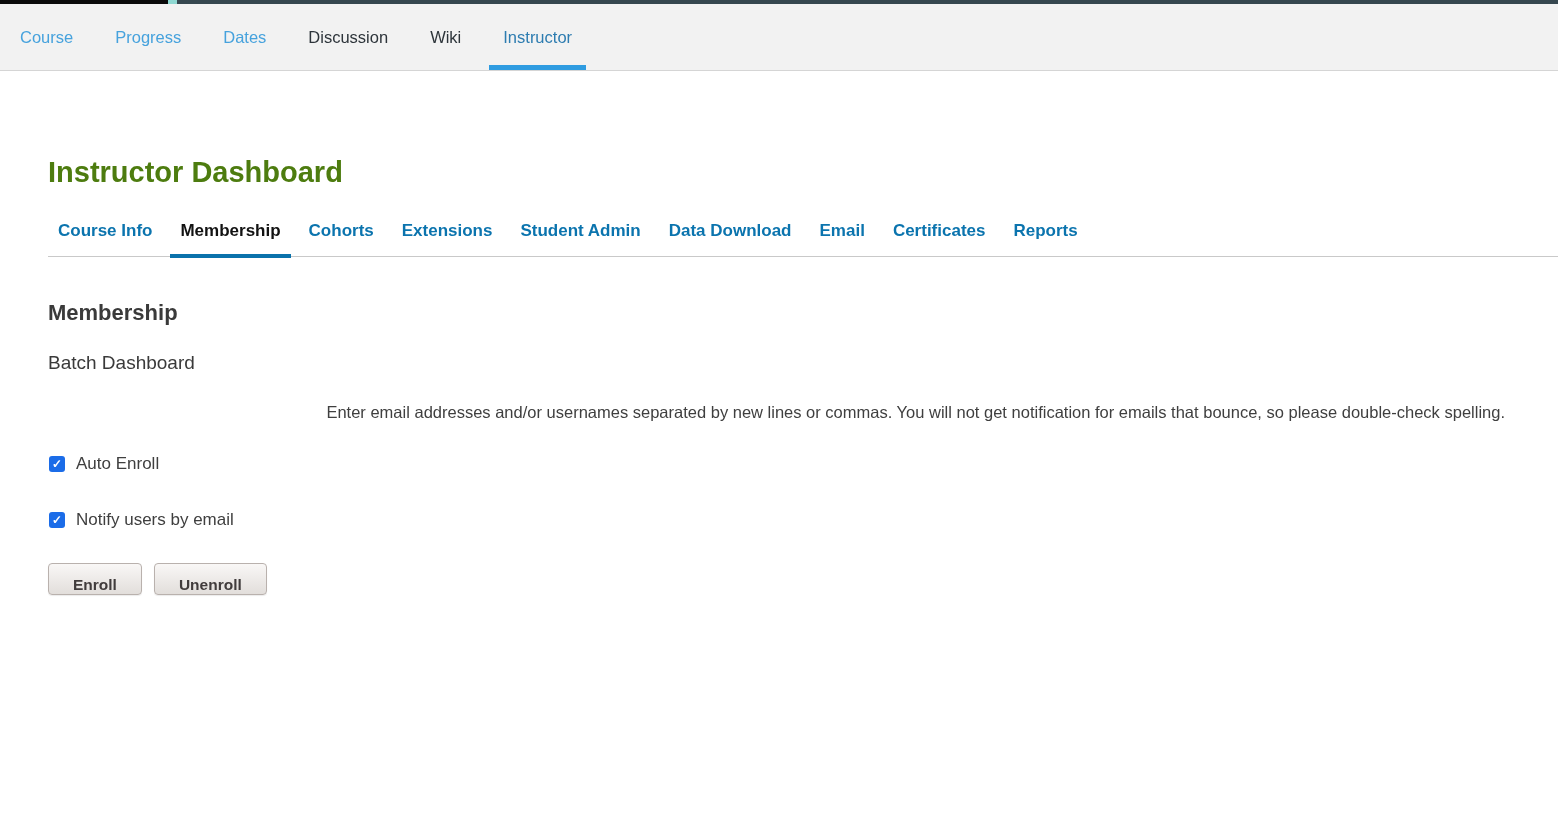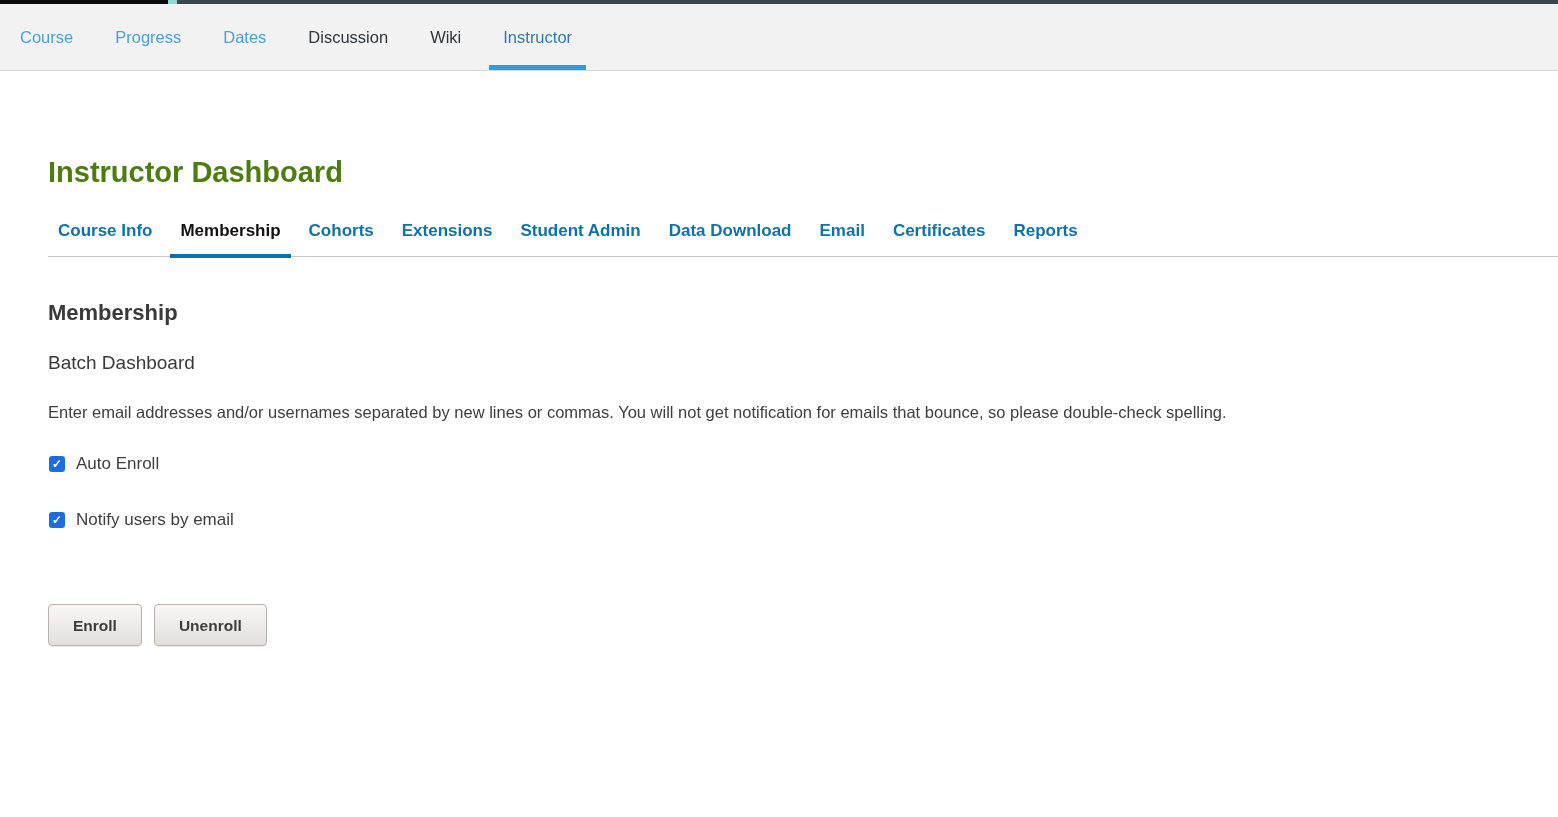--- a/index.html
+++ b/index.html
@@ -94,20 +94,21 @@
   .sub-heading {
     margin-top: 26px;
     font-size: 19px;
     font-weight: 400;
     color: #3a3a3a;
   }
   .instructions {
     margin-top: 29px;
     font-size: 16.5px;
     color: #3f3f3f;
+    text-align: right;
   }
 
   .textarea-wrap { position: relative; margin-top: 9px; }
   .batch-textarea {
     display: block;
     width: 100%;
     height: 174px;
     border: 1px solid #c6c6c6;
     border-radius: 2px;
     padding: 14px 16px;
@@ -169,32 +170,31 @@
   .checkbox-label {
     margin-left: 11px;
     font-size: 17px;
     color: #3f3f3f;
     cursor: default;
   }
 
   
   .button-row { margin-top: 33px; display: flex; gap: 12px; }
   .gray-btn {
-    height: 42px;
+    height: 32px;
     padding: 12px 24px;
     background: linear-gradient(#f9f7f6, #e2dedb);
     border: 1px solid #b9b1ad;
     border-radius: 4px;
     font-family: "Liberation Sans", sans-serif;
     font-size: 15.5px;
     font-weight: 700;
     color: #413c3c;
     cursor: pointer;
     box-shadow: 0 1px 1px rgba(0,0,0,0.08);
-    margin-top: 41px;
   }
 </style>
 </head>
 <body>
 
 <div class="top-strip">
   <div class="strip-black"></div>
   <div class="strip-teal"></div>
   <div class="strip-slate"></div>
 </div>

